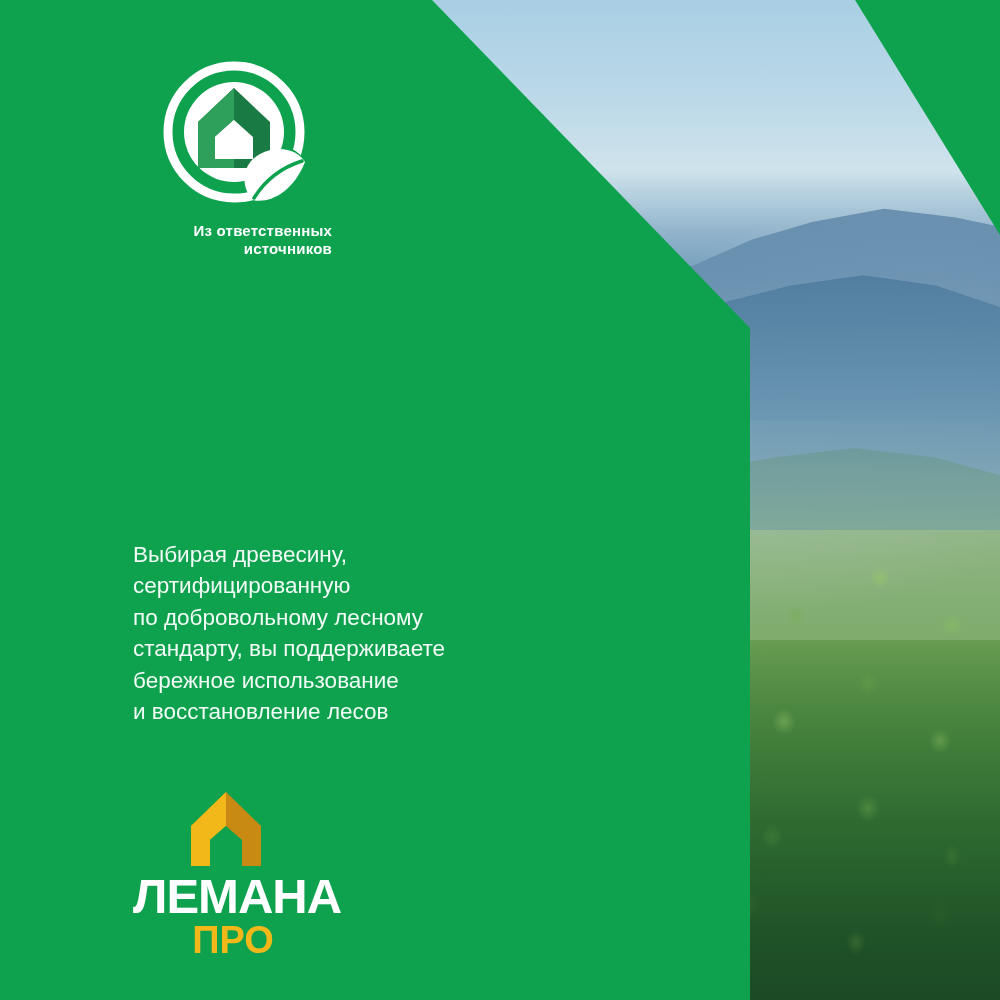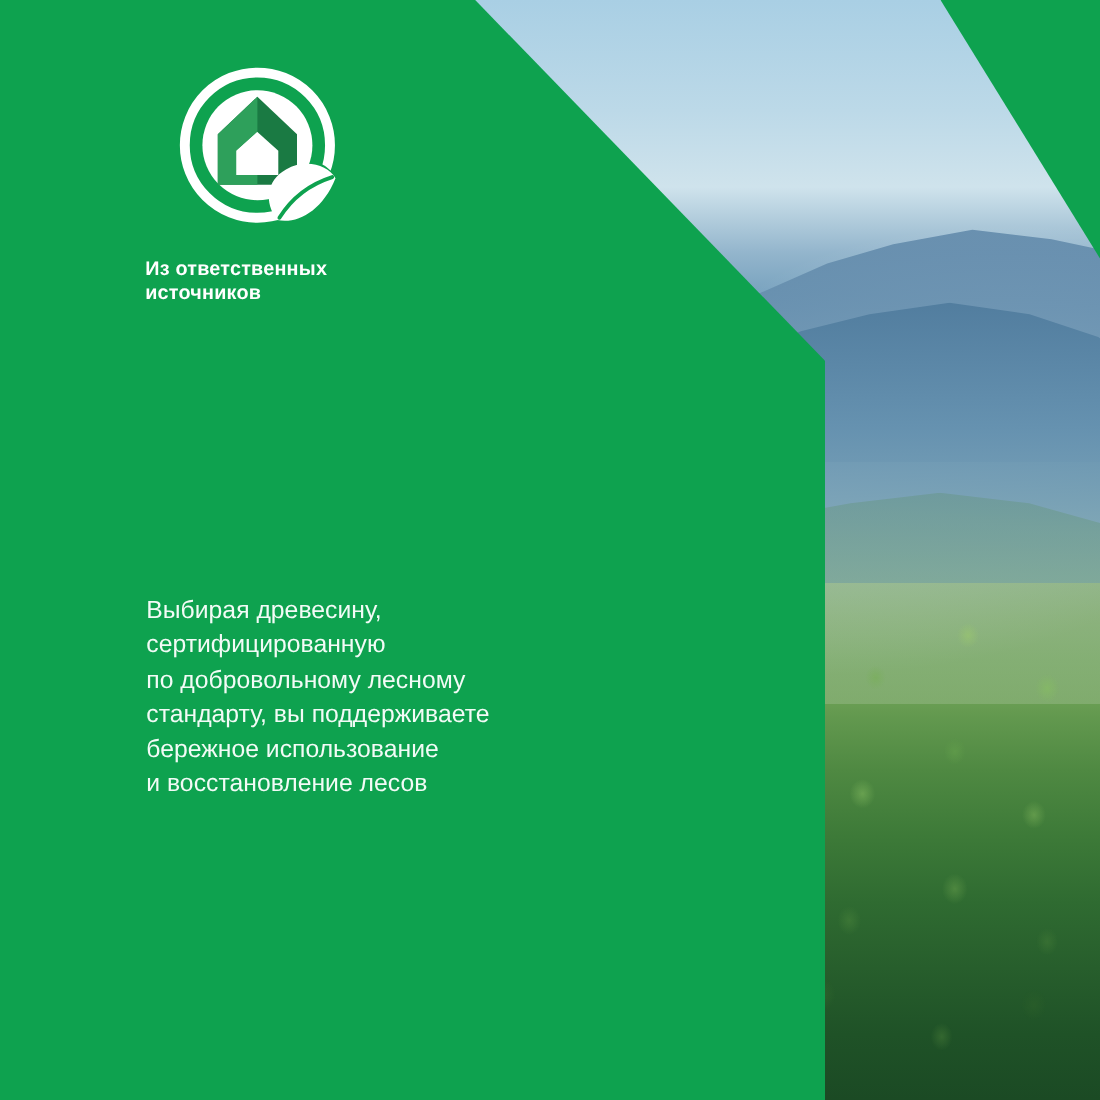--- a/index.html
+++ b/index.html
@@ -135,26 +135,26 @@
 
   
   .cert-logo {
     position: absolute;
     left: 132px;
     top: 58px;
     width: 290px;
   }
   .cert-mark { width: 148px; height: 148px; display: block; margin-left: 28px; }
   .cert-caption {
-    margin-top: 28px;
+    margin-top: 16px;
     color: #ffffff;
-    font-size: 18px;
+    font-size: 15px;
     font-weight: bold;
     line-height: 1.22;
-    text-align: left;
+    text-align: right;
     letter-spacing: .2px;
     width: 200px;
   }
 
   
   .headline {
     position: absolute;
     left: 133px;
     top: 326px;
     color: #ffffff;
@@ -252,15 +252,25 @@
     </div>
 
 
     <p class="body-copy">Выбирая древесину,
 сертифицированную
 по добровольному лесному
 стандарту, вы поддерживаете
 бережное использование
 и восстановление лесов</p>
 
+    <div class="brand">
+      <svg class="brand-mark" viewBox="0 0 74 78">
+        <path d="M37 2 L72 36 L72 76 L2 76 L2 36 Z" fill="#c98a14"></path>
+        <path d="M37 2 L2 36 L2 76 L37 76 Z" fill="#f2b719"></path>
+        <path d="M37 36 L53 50 L53 76 L21 76 L21 50 Z" fill="#0ea24f"></path>
+        <path d="M37 36 L21 50 L21 76 L37 76 Z" fill="#0ea24f"></path>
+      </svg>
+      <div class="brand-name">ЛЕМАНА</div>
+      <div class="brand-sub">ПРО</div>
+    </div>
 
   </div>
 </div>
 
 </body></html>

